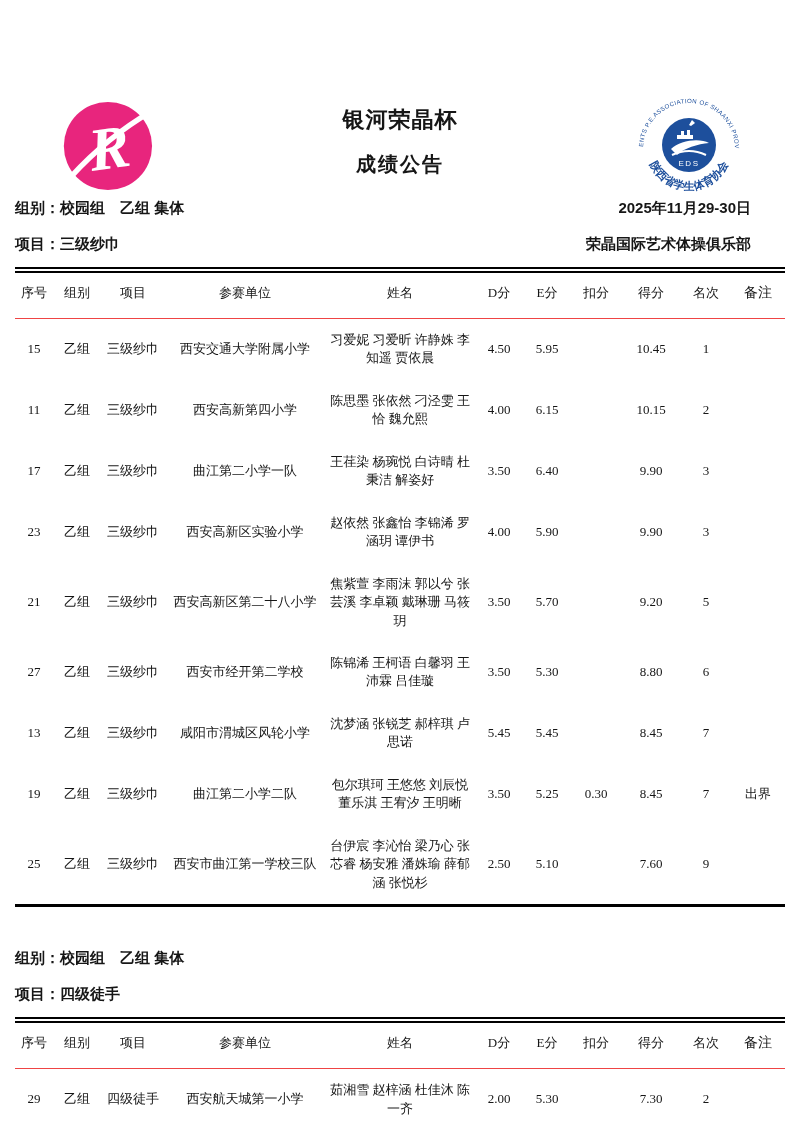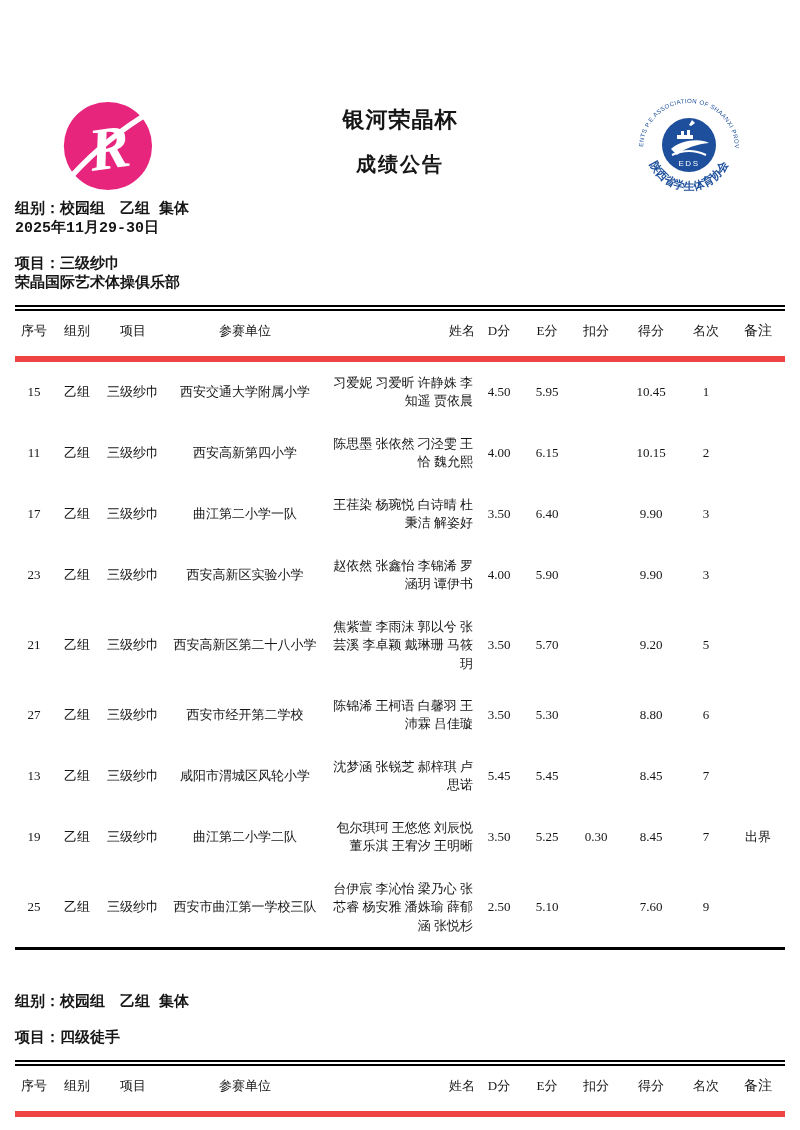--- a/index.html
+++ b/index.html
@@ -11,33 +11,33 @@
   .logo-right { position:absolute; left:626px; top:91px;  width:126px; height:116px; }
   .titles { position:absolute; left:160px; right:160px; top:105px; text-align:center;
             font-family:Liberation Mono, monospace; font-weight:bold; }
   .t1 { font-size:22px; margin:0 0 10px 0; letter-spacing:1px; }
   .t2 { font-size:24px; margin:0 0 11px 0; }
   .t3 { font-size:20px; margin:16px; letter-spacing:2px; }
 
   
   .content { position:absolute; left:15px; top:199px; width:770px; }
   .meta { display:flex; justify-content:space-between; align-items:baseline;
-          font-family:Liberation Mono, monospace; font-weight:bold; font-size:15px;flex-direction:column; }
+          font-family:Liberation Sans, sans-serif; font-weight:bold; font-size:15px; }
   .meta.m1 { margin-bottom:17px; }
   .meta.m2 { margin-bottom:13px; }
   .meta-right { padding-right:34px; }
   .section-gap { height:42px; }
 
   table.results { width:770px; border-collapse:collapse; table-layout:fixed;
                   border-top:6px double #000; border-bottom:3px solid #000; }
   table.results thead th { font-weight:normal; font-size:13px; padding:11px 0 16px 0;
-                           border-bottom:6px solid #ef4444; text-align:center; }
+                           border-bottom:1px solid #ef4444; text-align:center; }
   table.results td { font-size:13px; padding:12px 2px; text-align:center;
                      vertical-align:middle; line-height:1.42; }
-  table.results th.c4, table.results td.c4 { text-align:right; }
+  table.results th.c4, table.results td.c4 { text-align:center; }
   table.results th.c10 { font-size:14px; }
   .c0{width:38px}.c1{width:48px}.c2{width:64px}.c3{width:160px}.c4{width:150px}
   .c5{width:48px}.c6{width:48px}.c7{width:50px}.c8{width:60px}.c9{width:50px}.c10{width:54px}
 </style>
 </head>
 <body>
 
 <div class="page">
 
   <svg class="logo-left" viewBox="0 0 100 96">

